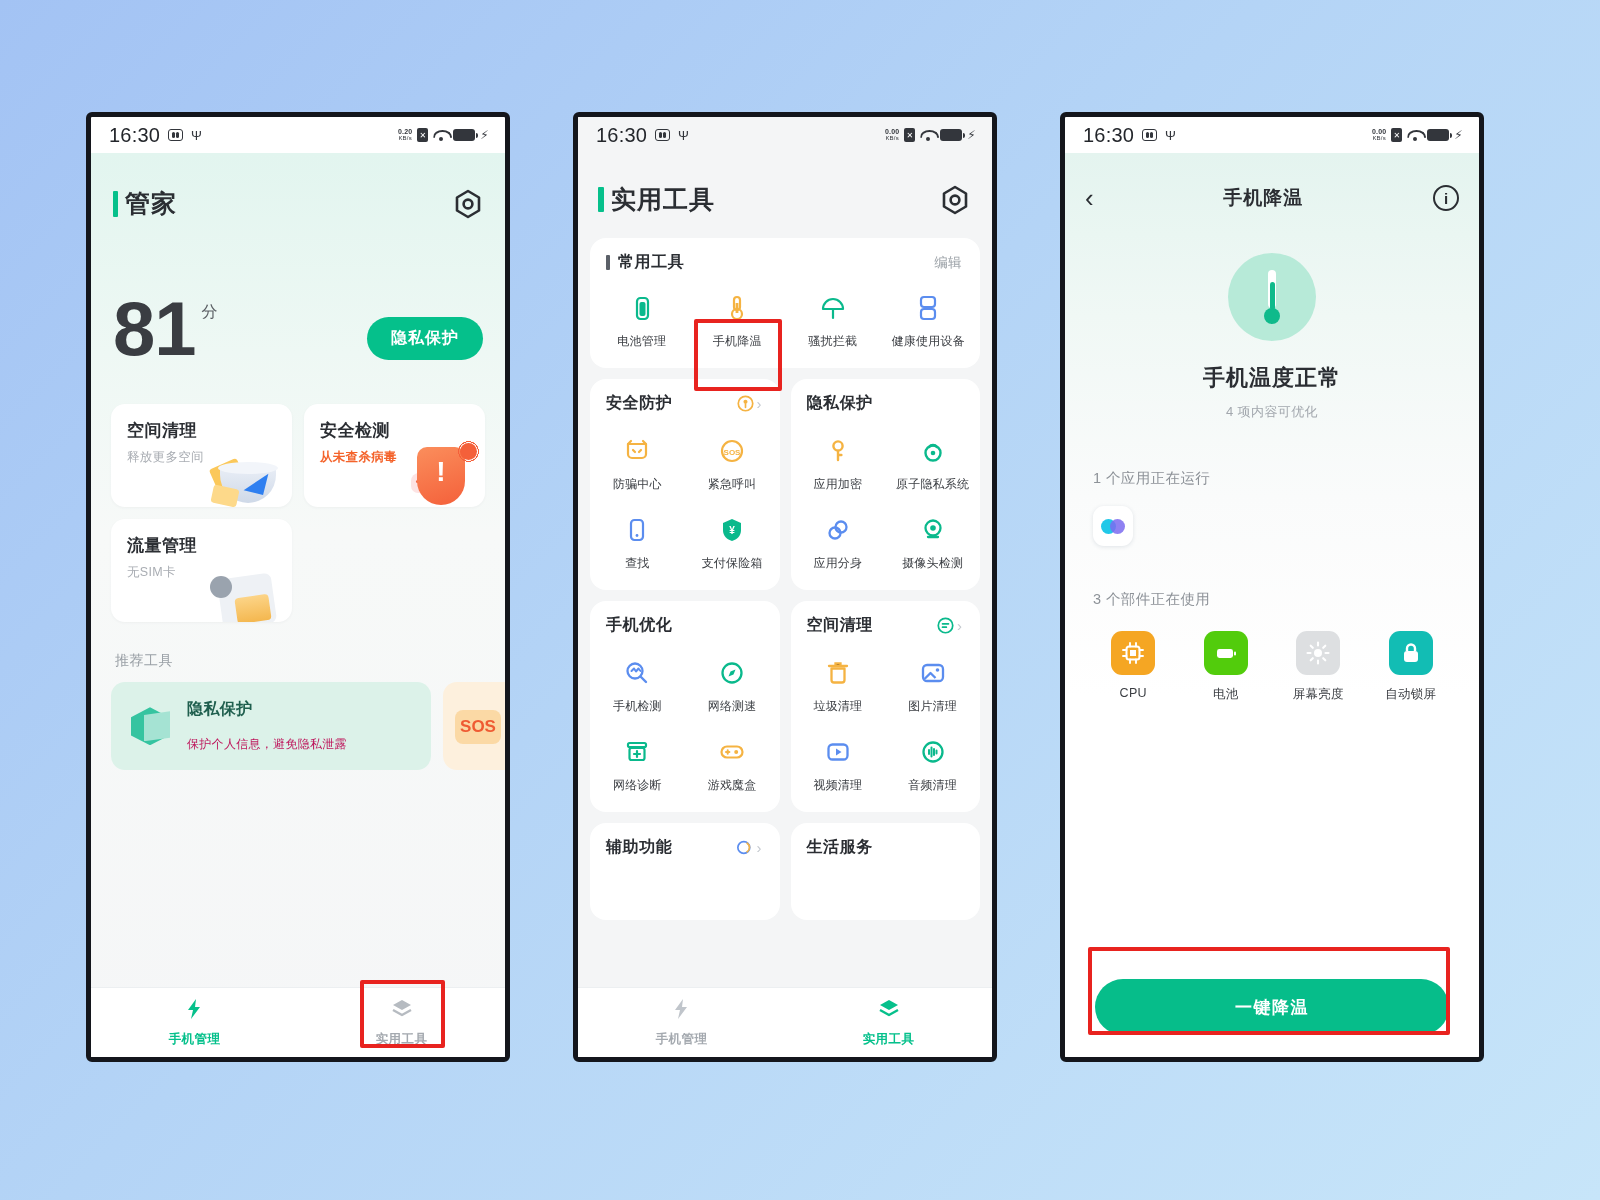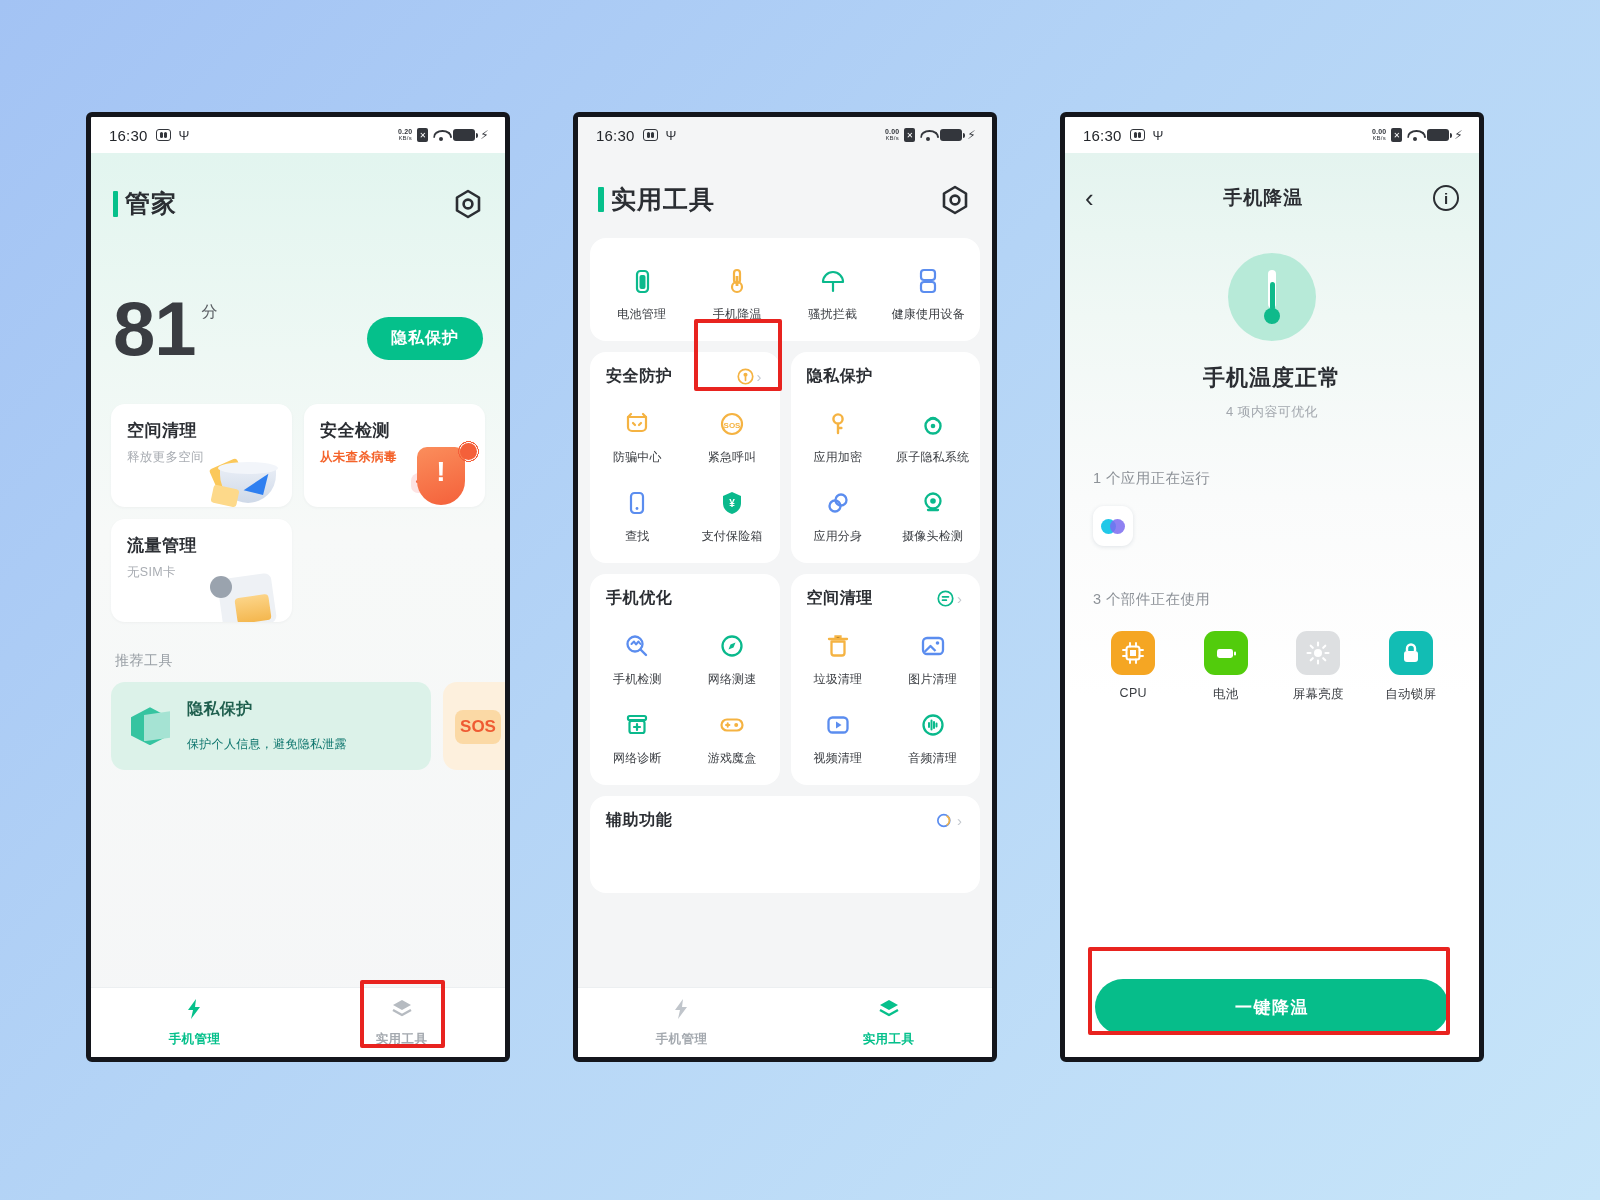--- a/index.html
+++ b/index.html
@@ -27,21 +27,21 @@
 
   
   .statusbar {
     height:36px; flex:0 0 36px;
     display:flex; align-items:center; justify-content:space-between;
     padding:0 16px 0 18px;
     font-size:14.5px; color:#23262b; letter-spacing:.2px;
   }
   .sb-left { display:flex; align-items:center; gap:8px; }
   .sb-right { display:flex; align-items:center; gap:5px; }
-  .sb-time { font-size:15px; font-weight:400; color:#23262b; }
+  .sb-time { font-size:20px; font-weight:400; color:#23262b; }
   .ic-dual { width:15px;height:12px;border:1.6px solid #33363c;border-radius:3px;
              display:inline-flex;align-items:center;justify-content:center;gap:1px; }
   .ic-dual i { width:3px;height:6px;border-radius:2px;background:#33363c;display:block; }
   .ic-usb { font-size:13px; color:#33363c; line-height:1; }
   .kbs { font-size:7px; line-height:7px; color:#33363c; text-align:center; font-weight:600;}
   .kbs small{ font-size:6px; display:block; font-weight:400;}
   .ic-sim { width:11px;height:14px;background:#33363c;border-radius:2px;
             display:flex;align-items:center;justify-content:center;color:#fff;font-size:8px;font-weight:700;}
   .ic-wifi { width:15px;height:12px; position:relative; }
   .ic-wifi::before{content:"";position:absolute;left:0;top:1px;width:15px;height:12px;
@@ -118,21 +118,21 @@
   .p1-rec-t { margin:30px 0 0 24px; font-size:14px; color:#9aa0a6; letter-spacing:.5px;}
   .p1-rec { margin-top:12px; padding-left:20px; display:flex; gap:12px; }
   .rec-card { flex:0 0 320px; height:88px; background:#dcf2e9; border-radius:14px;
               display:flex; align-items:center; gap:16px; padding:0 18px;}
   .rec-ic { width:42px;height:42px; position:relative; }
   .rec-ic .cube{position:absolute;inset:2px;background:#35c4a0;
         clip-path:polygon(50% 0,100% 26%,100% 74%,50% 100%,0 74%,0 26%);}
   .rec-ic .cube2{position:absolute;left:15px;top:6px;right:1px;bottom:6px;background:#a5e3d3;
         clip-path:polygon(0 12%,100% 0,100% 88%,0 100%);}
   .rec-t { font-size:16px; font-weight:700; color:#1f5f4e; letter-spacing:.4px;}
-  .rec-s { font-size:12px; color:#0f766e; margin-top:16px; letter-spacing:.3px;}
+  .rec-s { font-size:12px; color:#be185d; margin-top:16px; letter-spacing:.3px;}
   .rec-card2 { flex:0 0 90px; height:88px; background:#fdf0dd; border-radius:14px; position:relative; overflow:hidden;}
   .sosbox{position:absolute;left:12px;top:28px;width:46px;height:34px;background:#fbd9a5;border-radius:8px;
           display:flex;align-items:center;justify-content:center;color:#ef5b33;font-size:17px;font-weight:800;}
 
   
   .navbar { position:absolute; left:0; right:0; bottom:0; height:70px; background:#ffffff;
             display:flex; border-top:1px solid #eceff1; }
   .nav-item { flex:1; display:flex; flex-direction:column; align-items:center; justify-content:center; gap:6px; }
   .nav-lbl { font-size:12.5px; letter-spacing:.4px; }
   .nav-item.active .nav-lbl { color:#05c08b; font-weight:700;}
@@ -349,20 +349,27 @@
           <svg viewBox="0 0 30 30" width="30" height="30">
               <path d="M15 2l11 6.5v13L15 28 4 21.5v-13z" fill="none" stroke="#2b2e33" stroke-width="2.6" stroke-linejoin="round"></path>
               <circle cx="15" cy="15" r="4.4" fill="none" stroke="#2b2e33" stroke-width="2.6"></circle>
             </svg>
         </span>
       </div>
 
       <div class="p2-body">
 
         <div class="panel">
+          <div class="panel-head">
+            <span class="panel-title">
+              <i class="tick"></i>
+                <span>常用工具</span>
+            </span>
+            <span class="edit">编辑</span>
+          </div>
           <div class="grid4">
             <div class="tool">
               <span class="tool-ic">
                 <svg width="28" height="28" viewBox="0 0 28 28">
                     <rect x="9" y="4" width="11" height="21" rx="3.5" fill="none" stroke="#0ab98c" stroke-width="2.2"></rect>
                     <rect x="11.5" y="8" width="6" height="14" rx="2" fill="#0ab98c"></rect>
                   </svg>
               </span>
               <span class="tool-lbl">电池管理</span>
             </div>
@@ -620,20 +627,33 @@
             </div>
             <div class="grid2" style="padding-top:16px;overflow:hidden;height:22px">
               <div class="tool">
                 
               </div>
               <div class="tool">
                 
               </div>
             </div>
           </div>
+          <div class="panel" style="padding-bottom:34px">
+            <div class="panel-head">
+              <span class="panel-title">生活服务</span>
+            </div>
+            <div class="grid2" style="padding-top:16px;overflow:hidden;height:22px">
+              <div class="tool">
+                
+              </div>
+              <div class="tool">
+                
+              </div>
+            </div>
+          </div>
         </div>
       </div>
 
       <div class="navbar">
         <div class="nav-item inactive">
           <span>
             <svg width="24" height="24" viewBox="0 0 24 24">
                 <path d="M13 2L5 13h5l-2 9 9-12h-5z" fill="#c0c5cb"></path>
               </svg>
           </span>

